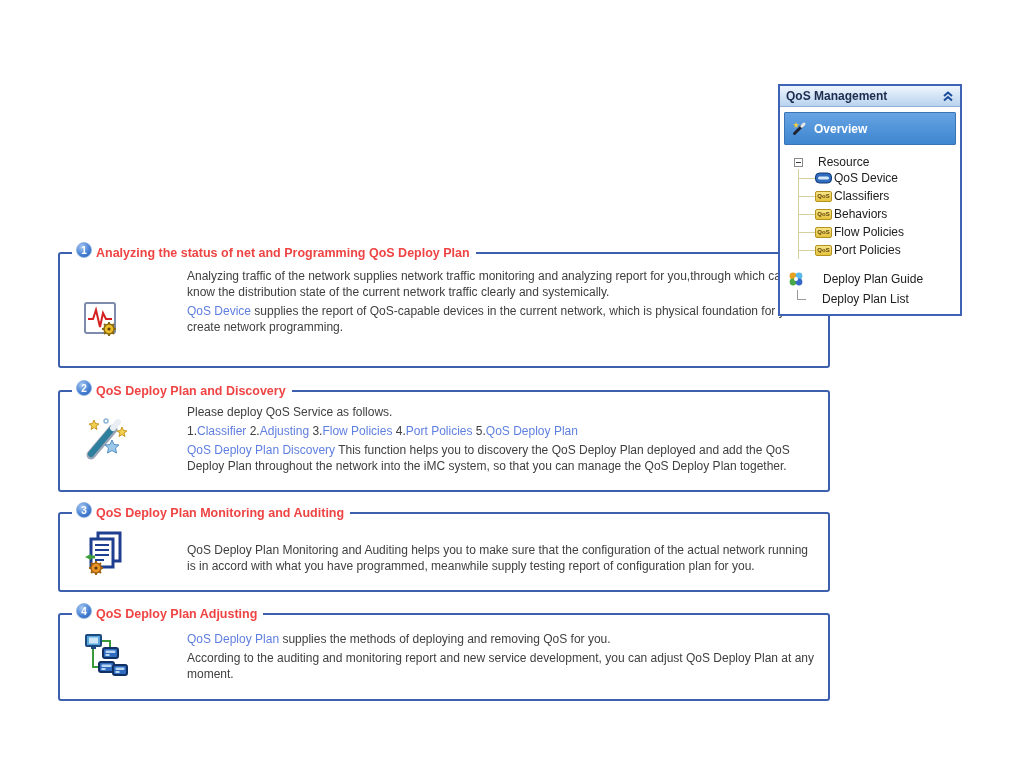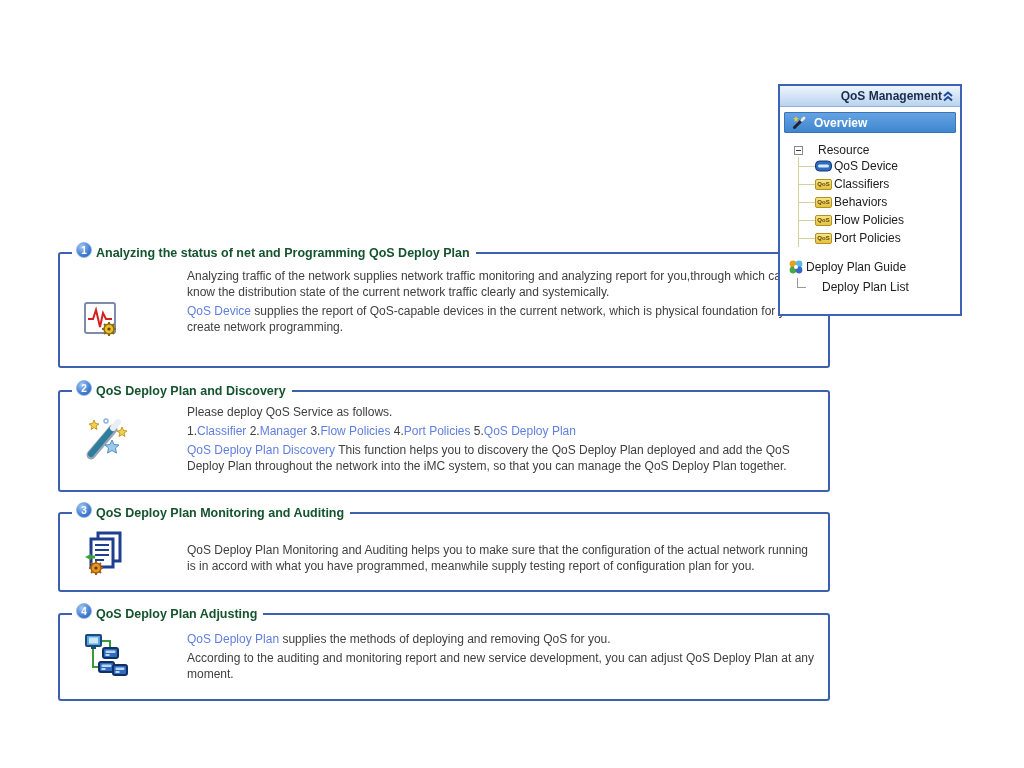--- a/index.html
+++ b/index.html
@@ -11,53 +11,53 @@
   .s1 { top:252px; height:116px; }
   .s2 { top:390px; height:102px; }
   .s3 { top:512px; height:80px; }
   .s4 { top:613px; height:88px; }
 
   .legend { position:absolute; top:-11px; left:12px; background:#fff; padding:0 6px 0 4px; display:flex; align-items:center; gap:4px; white-space:nowrap; }
   .badge { width:16px; height:16px; border-radius:50%; flex:0 0 16px;
            background:radial-gradient(circle at 35% 28%, #a6c9f2, #4a82d4 55%, #1e56aa 100%);
            border:1px solid #8fb4e4; color:#fff; font-size:10px; font-weight:bold;
            display:flex; align-items:center; justify-content:center; transform:translateY(-1px); }
-  .stitle { font-size:12.5px; font-weight:bold; color:#14532d; transform:translateY(2px); }
+  .stitle { font-size:12.5px; font-weight:bold; color:#ef4444; transform:translateY(2px); }
 
   .sicon { position:absolute; left:22px; }
   .s1 .sicon { top:46px; } .s2 .sicon { top:22px; } .s3 .sicon { top:16px; } .s4 .sicon { top:18px; }
 
   .stext { margin-left:127px; margin-right:10px; font-size:12px; line-height:16px; color:#404040; }
   .s1 .stext { padding-top:14px; } .s2 .stext { padding-top:12px; }
   .s3 .stext { padding-top:28px; } .s4 .stext { padding-top:16px; }
   .stext p { margin-bottom:3px; }
   .tlink { color:#5f7fe0; cursor:pointer; }
 
   
   .panel { position:absolute; left:778px; top:84px; width:184px; height:232px;
            background:#fff; border:2px solid #3f63b4; z-index:10; font-size:12px; }
   .panel-header { height:21px; background:linear-gradient(#eef5fd,#b9d3ee); border-bottom:1px solid #8fb0d8;
                   display:flex; align-items:center; padding:0 6px; cursor:pointer; }
-  .panel-title { font-weight:bold; color:#1c2c4e; font-size:12px; flex:1;text-align:right; }
-  .overview-row { margin:5px 4px 4px 4px; height:21px; border:1px solid #3a74b4; border-radius:1px;
+  .panel-title { font-weight:bold; color:#1c2c4e; font-size:12px; flex:1; }
+  .overview-row { margin:5px 4px 4px 4px; height:33px; border:1px solid #3a74b4; border-radius:1px;
                   background:linear-gradient(#66a3e3,#3e86d0); color:#fff; font-weight:bold;
                   display:flex; align-items:center; gap:7px; padding-left:7px; cursor:pointer; }
   .tree { padding:6px 0 0 14px; color:#202020; }
   .tree-root { display:flex; align-items:center; gap:15px; cursor:pointer; }
   .expander { width:9px; height:9px; border:1px solid #8a8a8a; background:#fff;
               display:flex; align-items:center; justify-content:center; flex:0 0 9px; }
   .expander i { display:block; width:5px; height:1px; background:#3a3a3a; }
   .tree-children { margin-left:4px; border-left:1px solid #d6cf9e; }
   .tree-item { display:flex; align-items:center; height:18px; cursor:pointer; }
   .tconn { width:16px; height:1px; background:#d6cf9e; flex:0 0 16px; }
   .ticon { margin-right:2px; display:flex; }
   .qos-tag { width:17px; height:11px; background:linear-gradient(#f7e588,#e5c23c); border:1px solid #b3921e;
              border-radius:2px; font-size:6px; font-weight:bold; color:#5e430a; line-height:9px; text-align:center; }
   .panel-links { padding:10px 0 0 8px; }
-  .plink-row { display:flex; align-items:center; gap:2px; height:20px; cursor:pointer; color:#202020; }
+  .plink-row { display:flex; align-items:center; gap:19px; height:20px; cursor:pointer; color:#202020; }
   .plink-row.sub { padding-left:9px; gap:16px; }
   .lconn { width:9px; height:10px; border-left:1px solid #9a9a9a; border-bottom:1px solid #9a9a9a; transform:translateY(-4px); flex:0 0 9px; }
 </style>
 </head>
 <body>
 
 <div class="section s1">
   <div class="legend">
     <span class="badge">1</span>
     <span class="stitle">Analyzing the status of net and Programming QoS Deploy Plan</span>
@@ -93,21 +93,21 @@
       <line x1="9" y1="40" x2="30" y2="15" stroke="#2e7e9e" stroke-width="6" stroke-linecap="round"></line>
       <line x1="31" y1="14" x2="36" y2="8" stroke="#e8eef4" stroke-width="6" stroke-linecap="round"></line>
       <polygon points="12,6 13.5,9.5 17,10 14,12 15,15.5 12,13.5 9,15.5 10,12 7,10 10.5,9.5" fill="#f2d050" stroke="#c89820" stroke-width="1"></polygon>
       <polygon points="40,13 41.5,16.5 45,17 42,19 43,22.5 40,20.5 37,22.5 38,19 35,17 38.5,16.5" fill="#f2d050" stroke="#c89820" stroke-width="1"></polygon>
       <polygon points="30,26 32,30.5 37,31 33.5,34 34.5,39 30,36.5 25.5,39 26.5,34 23,31 28,30.5" fill="#9cc8ea" stroke="#5590c4" stroke-width="1"></polygon>
       <circle cx="24" cy="7" r="2" fill="none" stroke="#8ab4d8" stroke-width="1.5"></circle>
     </svg>
   </div>
   <div class="stext">
     <p><span>Please deploy QoS Service as follows.</span></p>
-    <p><span>1.</span><span class="tlink">Classifier</span><span> 2.</span><span class="tlink">Manager</span><span> 3.</span><span class="tlink">Flow Policies</span><span> 4.</span><span class="tlink">Port Policies</span><span> 5.</span><span class="tlink">QoS Deploy Plan</span></p>
+    <p><span>1.</span><span class="tlink">Classifier</span><span> 2.</span><span class="tlink">Adjusting</span><span> 3.</span><span class="tlink">Flow Policies</span><span> 4.</span><span class="tlink">Port Policies</span><span> 5.</span><span class="tlink">QoS Deploy Plan</span></p>
     <p><span class="tlink">QoS Deploy Plan Discovery</span><span> This function helps you to discovery the QoS Deploy Plan deployed and add the QoS Deploy Plan throughout the network into the iMC system, so that you can manage the QoS Deploy Plan together.</span></p>
   </div>
 </div>
 
 <div class="section s3">
   <div class="legend">
     <span class="badge">3</span>
     <span class="stitle">QoS Deploy Plan Monitoring and Auditing</span>
   </div>
   <div class="sicon">

